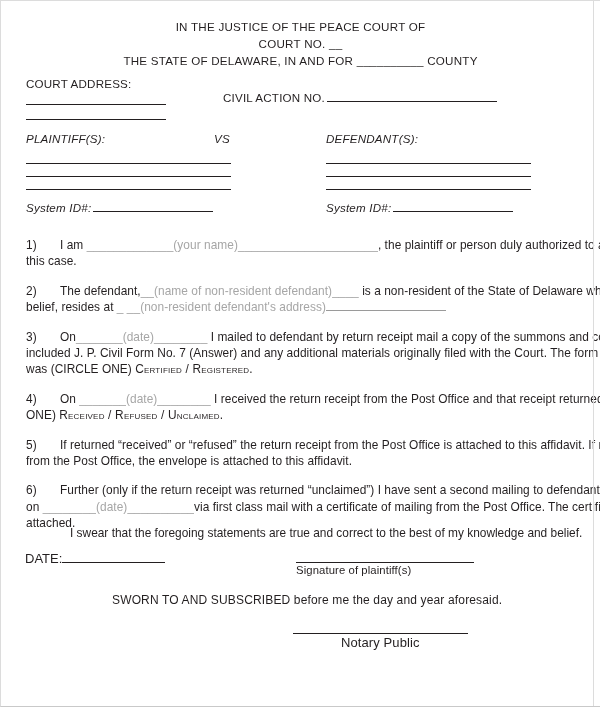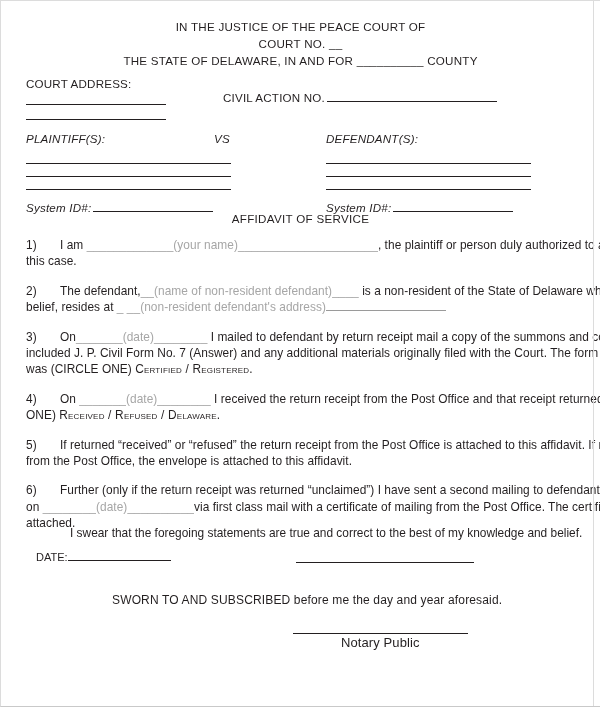--- a/index.html
+++ b/index.html
@@ -157,23 +157,23 @@
     left: 62px;
     top: 524px;
     width: 700px;
     font-size: 11.9px;
     line-height: 16.4px;
     white-space: nowrap;
   }
 
   .date-row {
     position: absolute;
-    left: 28px;
+    left: 17px;
     top: 550px;
-    font-size: 11px;
+    font-size: 13px;
     white-space: nowrap;
   }
   .date-row .fill {
     display: inline-block;
     width: 103px;
     border-bottom: 1.3px solid #231f20;
     height: 9px;
   }
 
   .sig-block {
@@ -257,59 +257,59 @@
         </div>
         <div class="col right">
           <div class="rule"></div>
           <div class="rule"></div>
           <div class="rule"></div>
           <div class="sysid"><span>System ID#:</span><span class="fill"></span></div>
         </div>
       </div>
     </div>
 
-    <div class="affidavit-title">AFFIDAVIT OF SERVICE</div>
 
     <div class="body">
 
       <div class="para">
         <span class="num">1)</span><span>I am</span>
         <span class="ph-line">_____________</span><span class="ph">(your name)</span><span class="ph-line">_____________________</span><span>, the plaintiff or person duly authorized to act for the plaintiff in this case.</span>
       </div>
 
       <div class="para">
         <span class="num">2)</span><span>The defendant,</span><span class="ph-line">__</span><span class="ph">(name of non-resident defendant)</span><span class="ph-line">____</span> <span>is a non-resident of the State of Delaware who, on information and belief, resides at</span> <span class="ph-line">_ __</span><span class="ph">(non-resident defendant's address)</span><span class="blank-dark" style="width:120px;"></span>
       </div>
 
       <div class="para">
         <span class="num">3)</span><span>On</span><span class="ph-line">_______</span><span class="ph">(date)</span><span class="ph-line">________</span> <span>I mailed to defendant by return receipt mail a copy of the summons and complaint. I also included J. P. Civil Form No. 7 (Answer) and any additional materials originally filed with the Court. The form of mail service I used was (CIRCLE ONE)</span> <span class="sc">Certified / Registered</span><span>.</span>
       </div>
 
       <div class="para">
-        <span class="num">4)</span><span>On</span> <span class="ph-line">_______</span><span class="ph">(date)</span><span class="ph-line">________</span> <span>I received the return receipt from the Post Office and that receipt returned marked (CIRCLE ONE)</span> <span class="sc">Received / Refused / Delaware</span><span>.</span>
+        <span class="num">4)</span><span>On</span> <span class="ph-line">_______</span><span class="ph">(date)</span><span class="ph-line">________</span> <span>I received the return receipt from the Post Office and that receipt returned marked (CIRCLE ONE)</span> <span class="sc">Received / Refused / Unclaimed</span><span>.</span>
       </div>
 
       <div class="para">
         <span class="num">5)</span><span>If returned “received” or “refused” the return receipt from the Post Office is attached to this affidavit. If returned “unclaimed” from the Post Office, the envelope is attached to this affidavit.</span>
       </div>
 
       <div class="para">
         <span class="num">6)</span><span>Further (only if the return receipt was returned “unclaimed”) I have sent a second mailing to defendant at the address above on</span> <span class="ph-line">________</span><span class="ph">(date)</span><span class="ph-line">__________</span><span>via first class mail with a certificate of mailing from the Post Office. The certificate of mailing is attached.</span>
       </div>
 
     </div>
 
     <div class="swear">I swear that the foregoing statements are true and correct to the best of my knowledge and belief.</div>
 
     <div class="date-row">
       <span>DATE:</span><span class="fill"></span>
     </div>
 
     <div class="sig-block">
       <div class="sig-line"></div>
+      <div class="sig-caption">Signature of plaintiff(s)</div>
     </div>
 
     <div class="sworn">SWORN TO AND SUBSCRIBED before me the day and year aforesaid.</div>
 
     <div class="notary-block">
       <div class="notary-line"></div>
       <div class="notary-caption">Notary Public</div>
     </div>
 
   </div>

